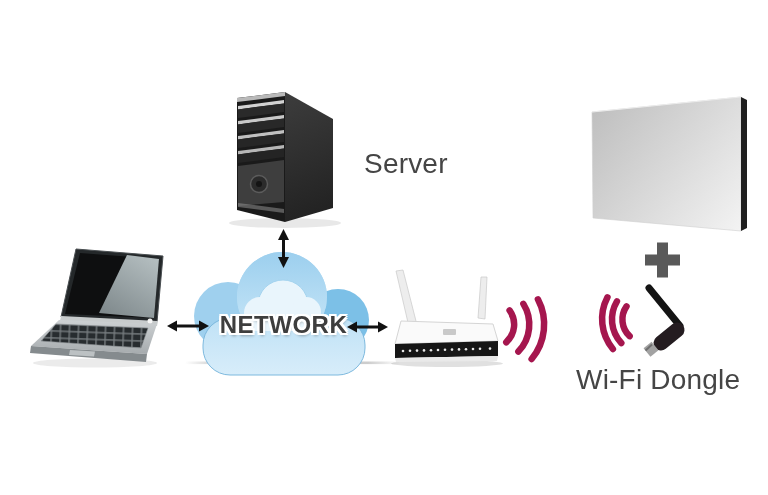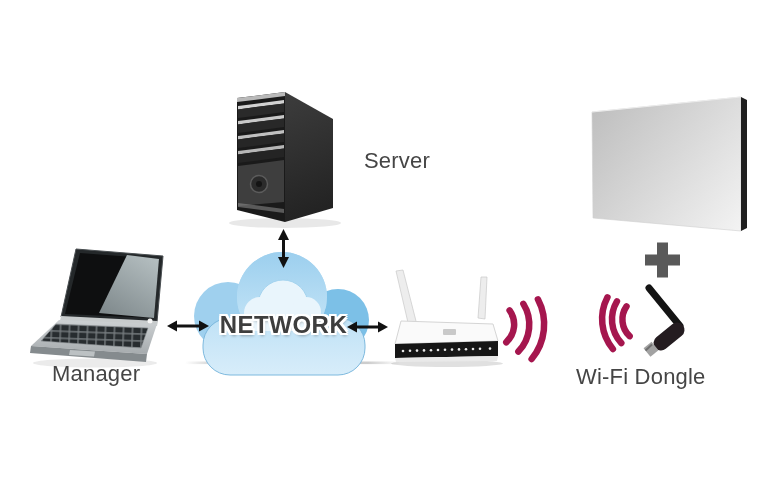--- a/index.html
+++ b/index.html
@@ -2,21 +2,21 @@
 <html><head>
 <meta charset="utf-8">
 <style>
   html,body{margin:0;padding:0;background:#ffffff;}
   .stage{
     position:relative;width:768px;height:495px;background:#ffffff;
     overflow:hidden;font-family:"Liberation Sans",sans-serif;
   }
   .stage svg{position:absolute;left:0;top:0;}
   .label{
-    position:absolute;color:#454545;font-size:22px;line-height:1.1;
+    position:absolute;color:#454545;font-size:28px;line-height:1.1;
     letter-spacing:0.2px;white-space:nowrap;
   }
   .network-label{
     position:absolute;left:196px;top:311px;width:175px;text-align:center;
     font-size:24px;font-weight:bold;color:#3e3e3e;letter-spacing:0.5px;
     text-shadow:
       -2px -2px 0 #fff, 2px -2px 0 #fff, -2px 2px 0 #fff, 2px 2px 0 #fff,
       0 -2px 0 #fff, 0 2px 0 #fff, -2px 0 0 #fff, 2px 0 0 #fff,
       1px 3px 3px rgba(0,0,0,0.3);
   }
@@ -187,17 +187,16 @@
       <path d="M 677 330 L 661 343" stroke="#241c20" stroke-width="15" stroke-linecap="round" fill="none"></path>
       <path d="M 655 346 L 647 352.5" stroke="#a2a2a2" stroke-width="11" fill="none"></path>
       <path d="M 652 344.5 L 645.5 350.5" stroke="#6f6f6f" stroke-width="2" fill="none"></path>
     </g>
   </svg>
 
   <div class="network-label">NETWORK</div>
 
   <div class="label" style="left:364px;top:149px;">Server</div>
 
-  <div class="label" style="left:52px;top:362px;">Manager</div>
 
 
   <div class="label" style="left:576px;top:365px;text-align:center;">Wi-Fi Dongle</div>
 </div>
 
 </body></html>

